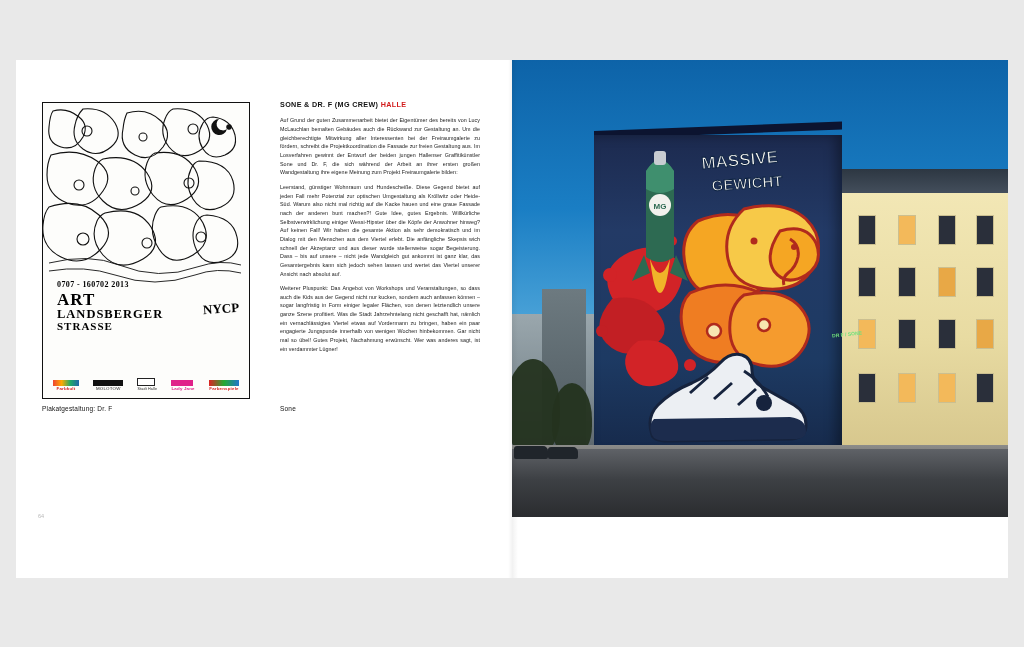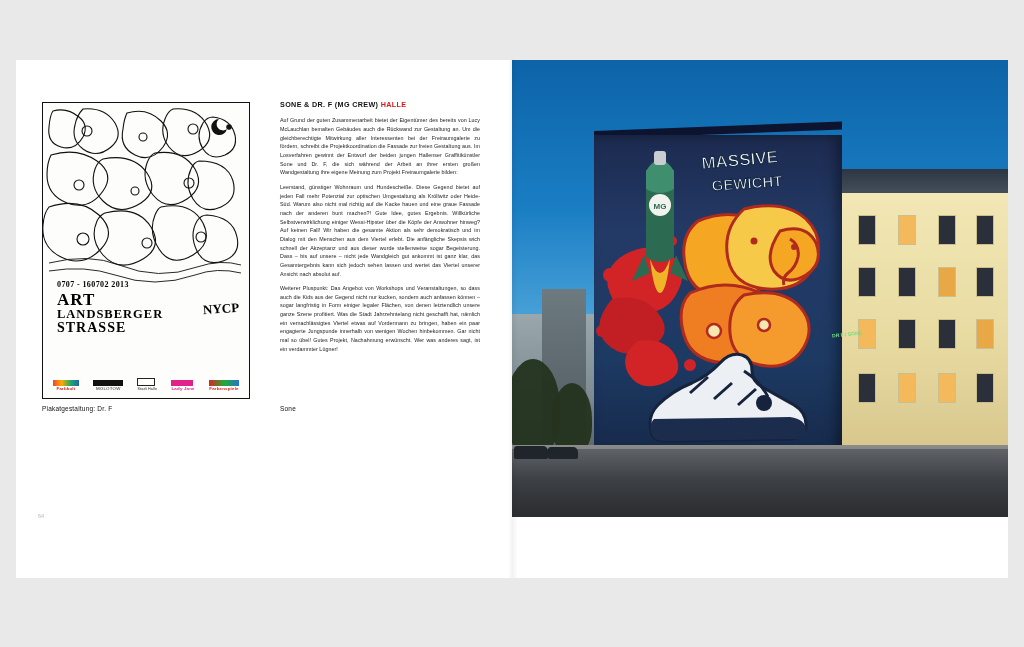--- a/index.html
+++ b/index.html
@@ -124,21 +124,21 @@
   }
   .pt-dates {
     font-size: 8px;
     letter-spacing: 0.4px;
     margin-bottom: 2px;
   }
   .pt-urban { font-size: 17px; }
   .pt-art { font-size: 17px; }
   .pt-fest { font-size: 16px; }
   .pt-strasse1 { font-size: 12.5px; }
-  .pt-strasse2 { font-size: 14px; }
+  .pt-strasse2 { font-size: 11px; }
   .pt-tag {
     position: absolute;
     right: 6px;
     top: 40px;
     font-family: "Liberation Serif", serif;
     font-size: 13px;
     font-weight: bold;
     transform: rotate(-4deg);
   }
   .logo-row {

